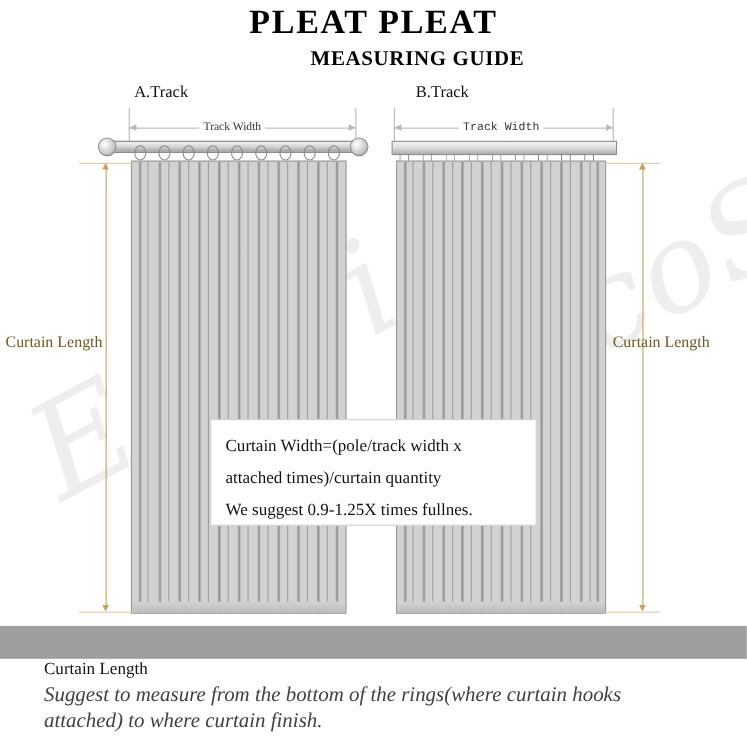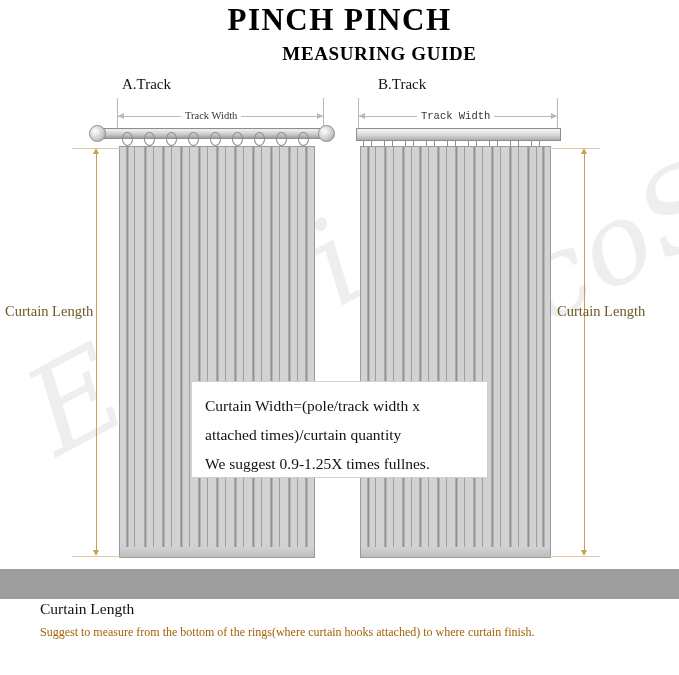--- a/index.html
+++ b/index.html
@@ -217,24 +217,25 @@
     background: #ffffff;
     padding: 0 40px;
     box-sizing: border-box;
   }
   .footer-title {
     font-size: 15.5px;
     color: #111111;
     padding-top: 1px;
   }
   .footer-text {
-    font-size: 12px;
-    color: #a16207;
+    font-size: 19px;
+    color: #404040;
     line-height: 24px;
     padding-top: 2px;
+    font-style: italic;
   }
 
   
   .wm {
     position: absolute;
     font-family: "DejaVu Serif", serif;
     font-style: italic;
     color: rgba(150,150,150,0.16);
     font-size: 120px;
     letter-spacing: 2px;
@@ -246,21 +247,21 @@
   #wm2 { top: 170px; left: 430px; transform: rotate(-28deg); font-size: 112px;}
 </style>
 </head>
 <body>
 
 <div id="root">
 
   <div class="wm" id="wm1">EcoSie</div>
   <div class="wm" id="wm2">EcoSie</div>
 
-  <div class="title-main">PINCH PINCH</div>
+  <div class="title-main">PLEAT PLEAT</div>
   <div class="title-sub">MEASURING GUIDE</div>
 
   <div class="panel-label" id="label-pole">A.Track</div>
   <div class="panel-label" id="label-track">B.Track</div>
 
   <div class="dim-tick" style="left:117px; top:98px; height:34px;"></div>
   <div class="dim-tick" style="left:323px; top:98px; height:34px;"></div>
   <div class="dim-line" style="left:117px; top:116px; width:206px;"></div>
   <div class="arrow-h-left" style="left:118px; top:113px;"></div>
   <div class="arrow-h-right" style="left:317px; top:113px;"></div>

